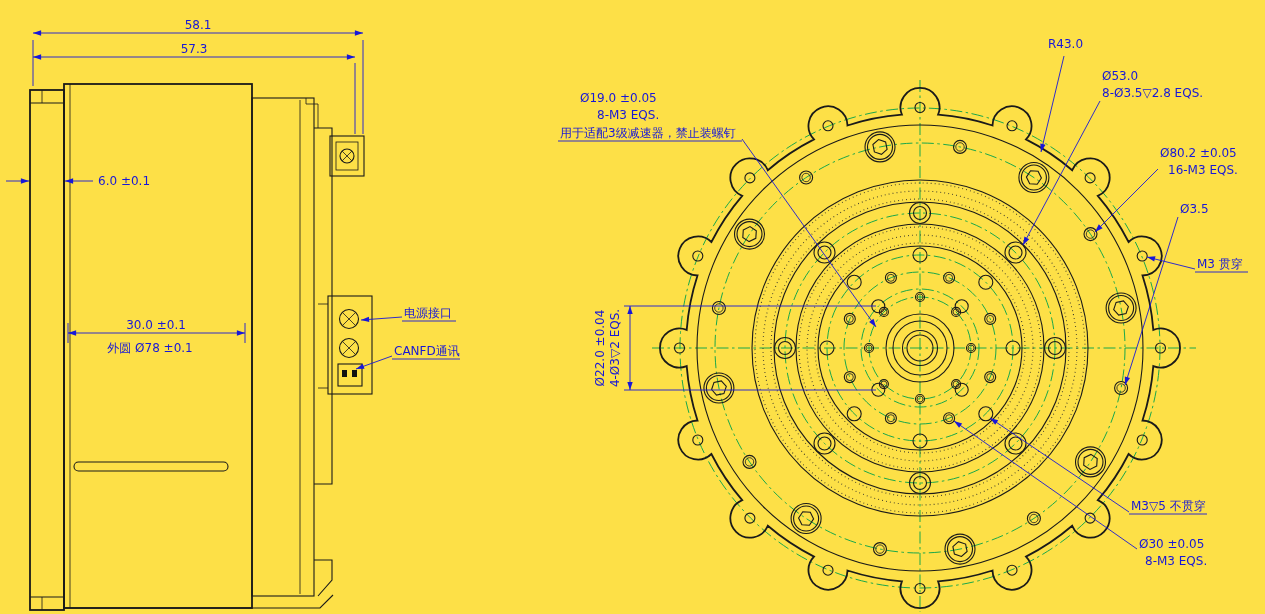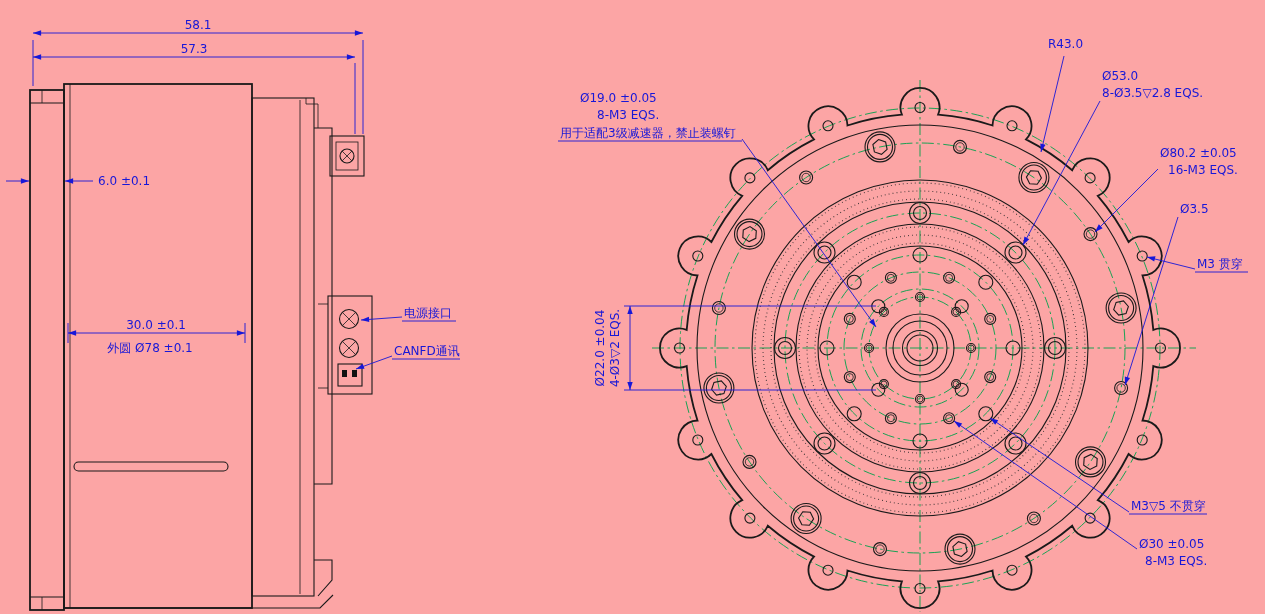--- a/index.html
+++ b/index.html
@@ -1,16 +1,16 @@
 <!DOCTYPE html>
 <html><head>
 <meta charset="utf-8">
 <style>
   html,body{margin:0;padding:0;background:#ffffff;}
-  .canvas{position:relative;width:1265px;height:614px;background:#fca5a5;overflow:hidden;}
+  .canvas{position:relative;width:1265px;height:614px;background:#fde047;overflow:hidden;}
   svg{display:block;}
   .blk{stroke:#1a1a1a;stroke-width:1.1;fill:none;}
   .thick{stroke-width:1.8;}
   .thin{stroke-width:0.8;}
   .stip{stroke:#2b2b2b;stroke-width:1.1;fill:none;stroke-dasharray:0.8 3.2;}
   .cl{stroke:#00a14b;stroke-width:0.9;fill:none;stroke-dasharray:12 3.5 2.5 3.5;}
   .dim{stroke:#1717d8;stroke-width:0.9;fill:none;}
   .dimtxt{fill:#1717d8;font:12px "DejaVu Sans","Liberation Sans",sans-serif;}
   .pin{fill:#111;stroke:none;}
 </style>

